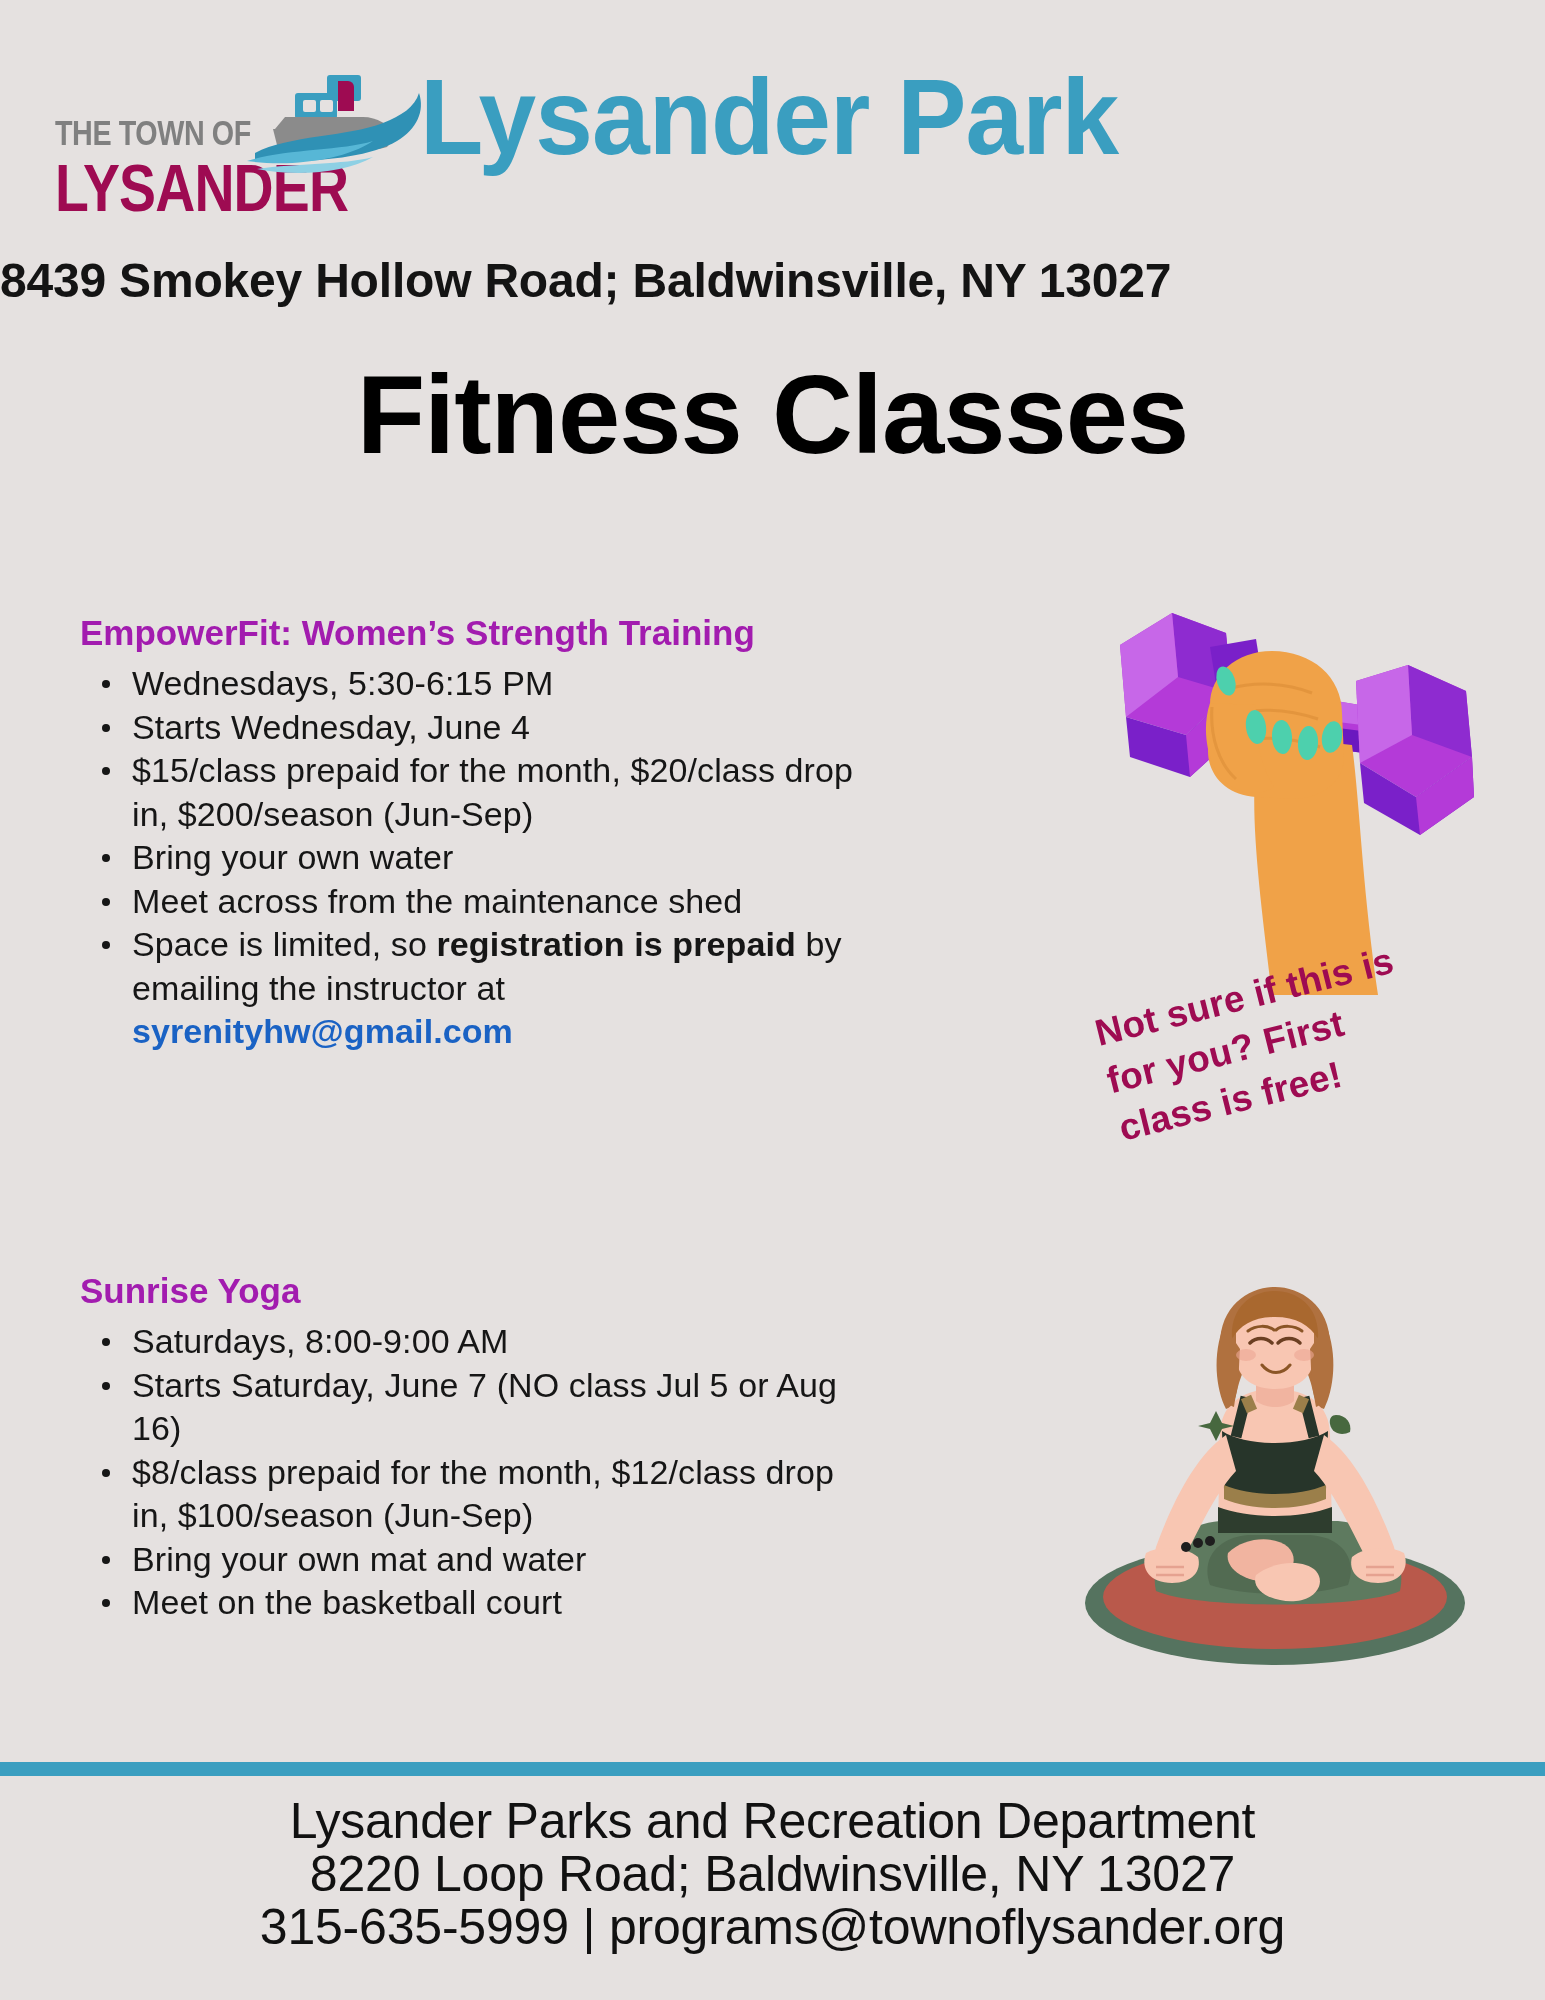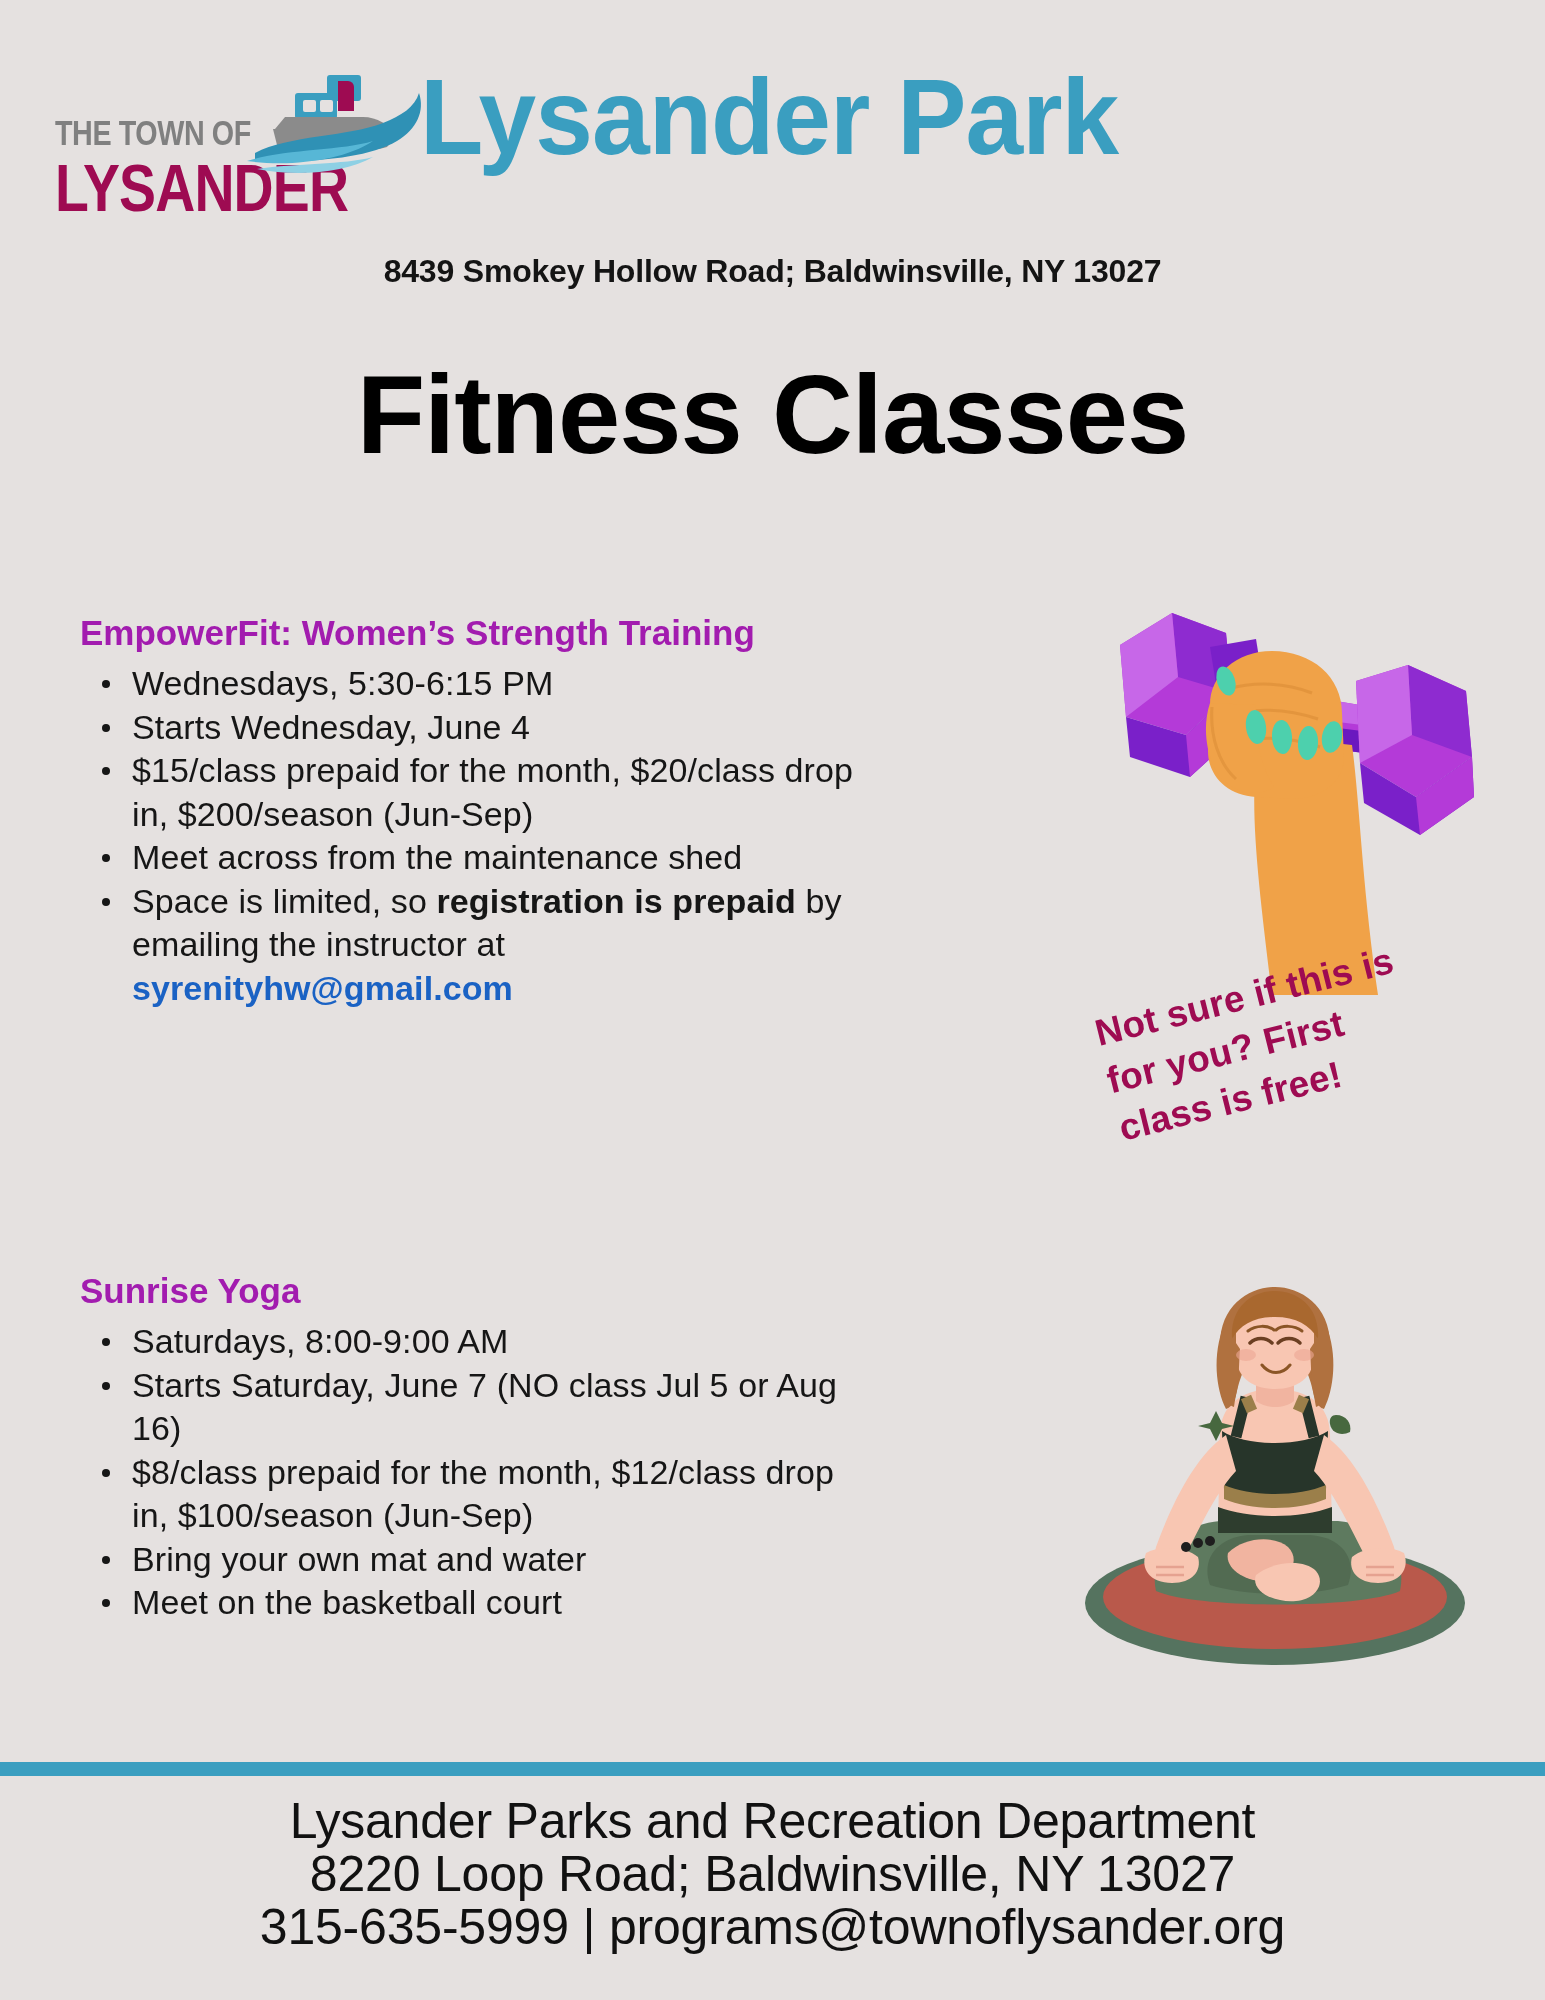--- a/index.html
+++ b/index.html
@@ -84,24 +84,24 @@
     white-space: nowrap;
     transform: scaleX(0.96);
     transform-origin: left center;
   }
 
   .address-line {
     position: absolute;
     top: 253px;
     left: 0;
     width: 1545px;
-    text-align: center;
-    font-family: "Liberation Sans Narrow", "Liberation Sans", sans-serif;
-    font-weight: bold;
-    font-size: 32px;
+    text-align: left;
+    font-family: "Liberation Sans Narrow", "Liberation Sans", sans-serif;
+    font-weight: bold;
+    font-size: 48px;
     color: #141414;
     letter-spacing: -0.2px;
   }
 
   .main-title {
     position: absolute;
     top: 356px;
     left: 0;
     width: 1545px;
     text-align: center;
@@ -253,20 +253,21 @@
   <div class="address-line">8439 Smokey Hollow Road; Baldwinsville, NY 13027</div>
 
   <div class="main-title">Fitness Classes</div>
 
   <div class="section" id="section-strength">
     <div class="section-title">EmpowerFit: Women’s Strength Training</div>
     <ul class="bullets">
       <li>Wednesdays, 5:30-6:15 PM</li>
       <li>Starts Wednesday, June 4</li>
       <li>$15/class prepaid for the month, $20/class drop in, $200/season (Jun-Sep)</li>
+      <li>Bring your own water</li>
       <li>Meet across from the maintenance shed</li>
       <li>
         <span>Space is limited, so </span><b>registration is prepaid</b><span> by emailing the instructor at </span><span class="email-link">syrenityhw@gmail.com</span>
       </li>
     </ul>
   </div>
 
   <svg class="illus-dumbbell" viewBox="0 0 450 410">
 
     <g>

